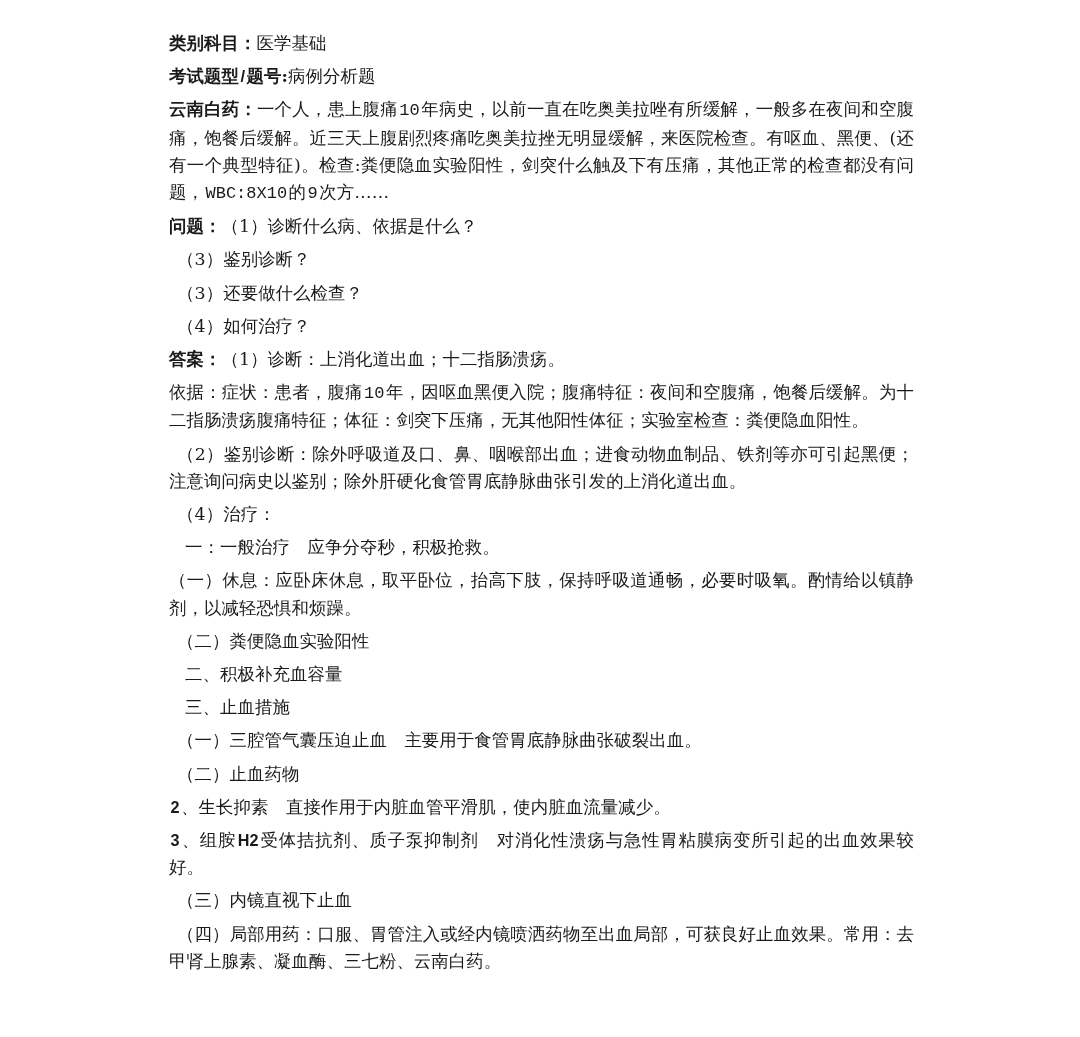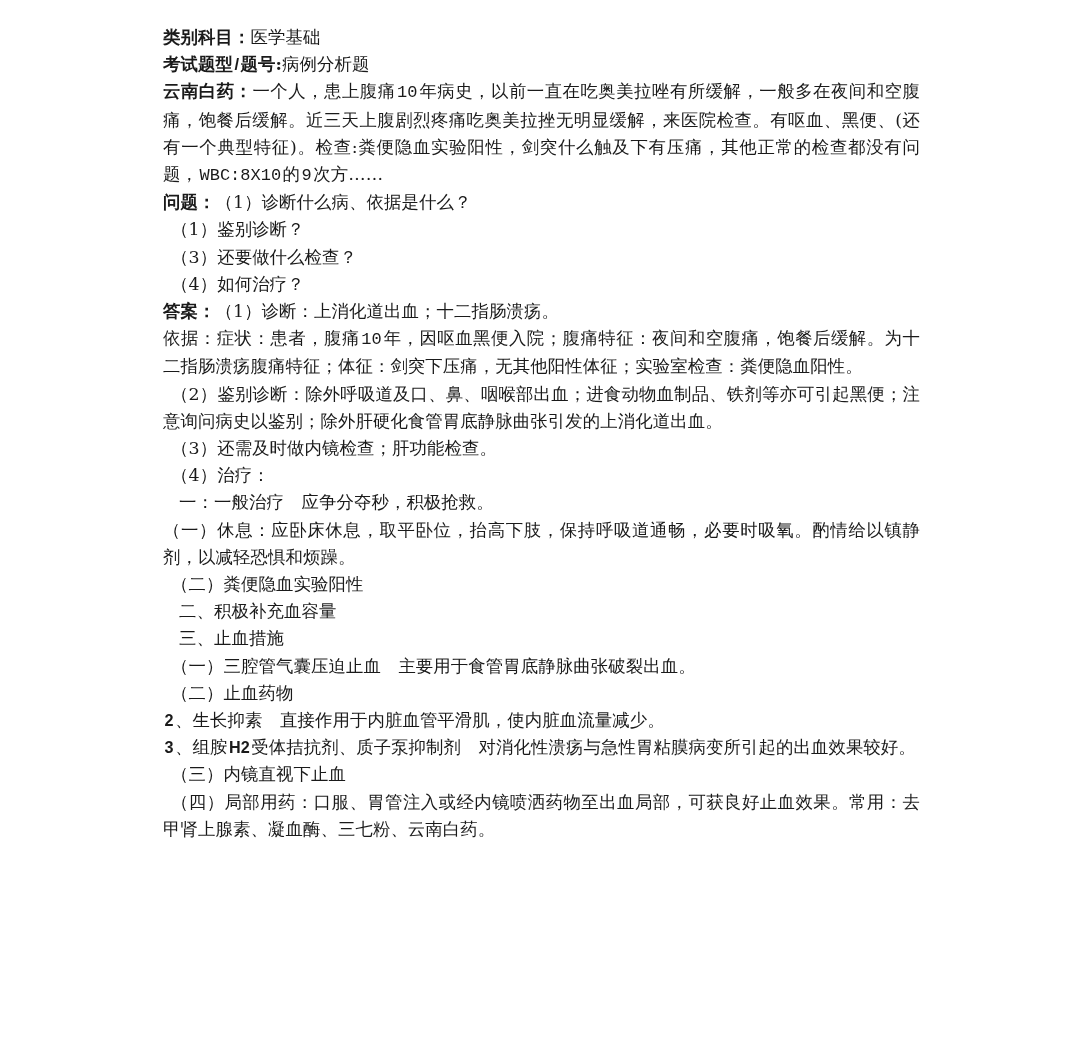--- a/index.html
+++ b/index.html
@@ -26,21 +26,21 @@
     width: 757px;
   }
 
   
   .ln {
     font-family: "DejaVu Serif", serif;
     font-size: 17.4px;
     line-height: 27.2px;
     text-align: justify;
     text-justify: inter-character;
-    margin: 0;
+    margin: 6px;
     letter-spacing: 0.1px;
     white-space: normal;
     word-break: break-all;
   }
 
   
   .ln:last-child { text-align: justify; }
 
   
   .indent { text-indent: 8px; }
@@ -75,33 +75,32 @@
 <div id="doc">
 
   <p class="ln"><span class="lbl">类别科目：</span><span>医学基础</span></p>
 
   <p class="ln"><span class="lbl"><span>考试题型</span><span class="lat-b">/</span><span>题号:</span></span><span>病例分析题</span></p>
 
   <p class="ln"><span class="lbl">云南白药：</span><span>一个人，患上腹痛</span><span class="lat">10</span><span>年病史，以前一直在吃奥美拉唑有所缓解，一般多在夜间和空腹痛，饱餐后缓解。近三天上腹剧烈疼痛吃奥美拉挫无明显缓解，来医院检查。有呕血、黑便、(还有一个典型特征)。检查:粪便隐血实验阳性，剑突什么触及下有压痛，其他正常的检查都没有问题，</span><span class="lat">WBC:8X10</span><span>的</span><span class="lat">9</span><span>次方……</span></p>
 
   <p class="ln"><span class="lbl">问题：</span><span>（1）诊断什么病、依据是什么？</span></p>
 
-  <p class="ln indent">（1）鉴别诊断？</p>
+  <p class="ln indent">（3）鉴别诊断？</p>
 
   <p class="ln indent">（3）还要做什么检查？</p>
 
   <p class="ln indent">（4）如何治疗？</p>
 
   <p class="ln"><span class="lbl">答案：</span><span>（1）诊断：上消化道出血；十二指肠溃疡。</span></p>
 
   <p class="ln"><span>依据：症状：患者，腹痛</span><span class="lat">10</span><span>年，因呕血黑便入院；腹痛特征：夜间和空腹痛，饱餐后缓解。为十二指肠溃疡腹痛特征；体征：剑突下压痛，无其他阳性体征；实验室检查：粪便隐血阳性。</span></p>
 
   <p class="ln indent">（2）鉴别诊断：除外呼吸道及口、鼻、咽喉部出血；进食动物血制品、铁剂等亦可引起黑便；注意询问病史以鉴别；除外肝硬化食管胃底静脉曲张引发的上消化道出血。</p>
 
-  <p class="ln indent">（3）还需及时做内镜检查；肝功能检查。</p>
 
   <p class="ln indent">（4）治疗：</p>
 
   <p class="ln indent2">一：一般治疗　应争分夺秒，积极抢救。</p>
 
   <p class="ln">（一）休息：应卧床休息，取平卧位，抬高下肢，保持呼吸道通畅，必要时吸氧。酌情给以镇静剂，以减轻恐惧和烦躁。</p>
 
   <p class="ln indent">（二）粪便隐血实验阳性</p>
 
   <p class="ln indent2">二、积极补充血容量</p>

